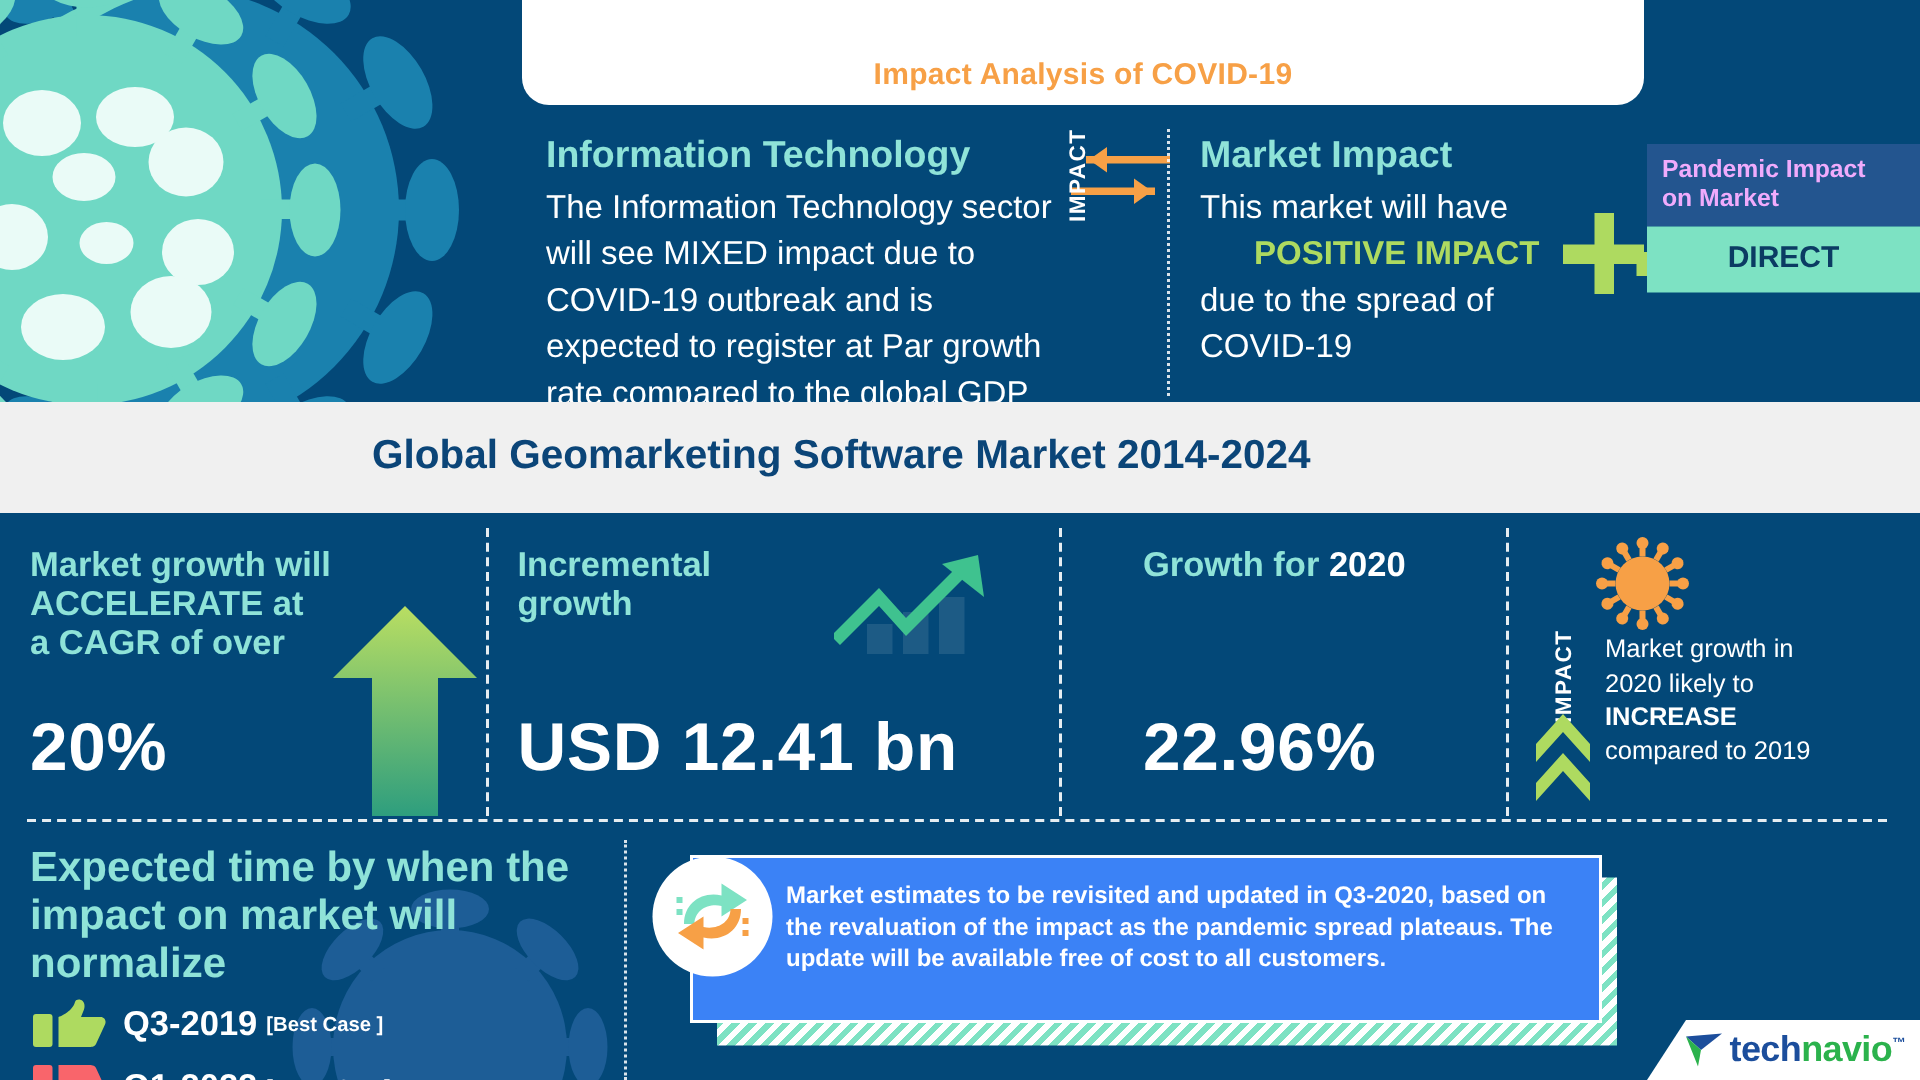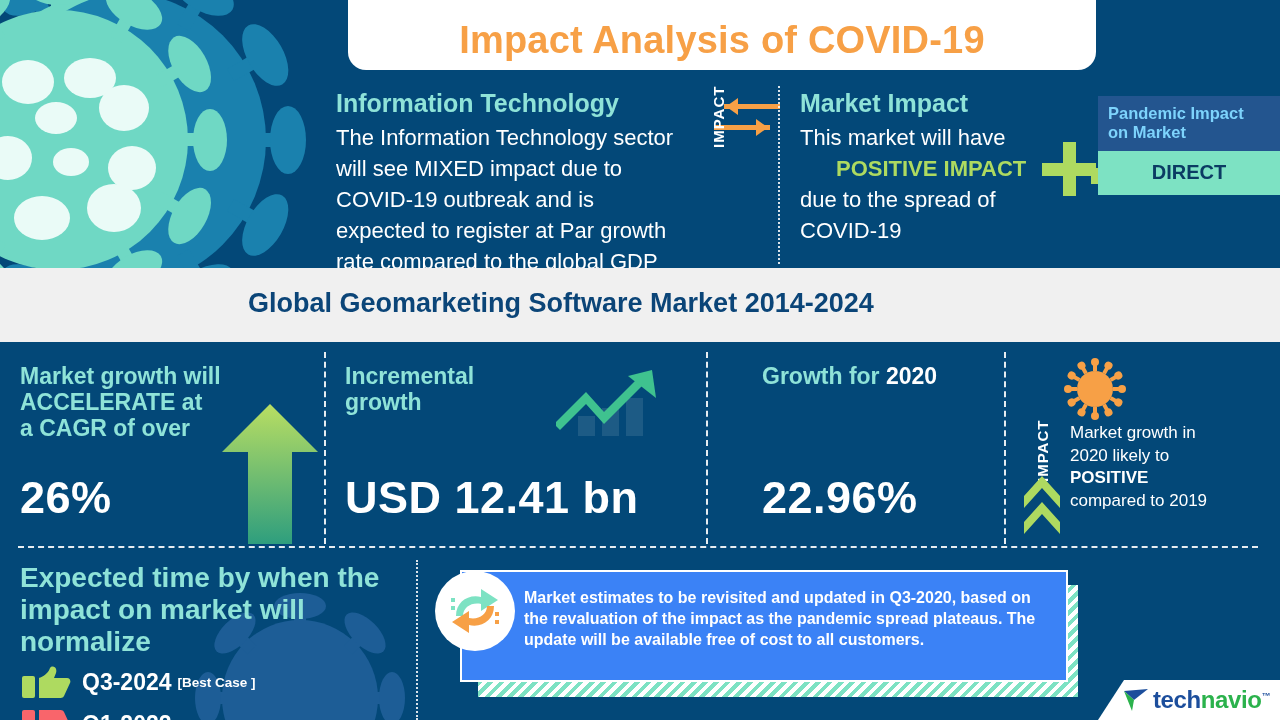--- a/index.html
+++ b/index.html
@@ -22,26 +22,26 @@
   .title-card {
     position: absolute; left: 348px; top: -18px;
     width: 748px; height: 88px;
     background: #ffffff;
     border-radius: 18px;
     display: flex; align-items: flex-end; justify-content: center;
     padding-bottom: 8px;
   }
   .title-card h1 {
     color: #F7A046;
-    font-size: 38px; font-weight: bold; letter-spacing: .2px;
+    font-size: 20px; font-weight: bold; letter-spacing: .2px;
   }
 
   
   .info-row { position: absolute; left: 0; top: 80px; width: 1280px; height: 190px; }
-  .col-it { position: absolute; left: 336px; top: 10px; width: 345px; }
+  .col-it { position: absolute; left: 364px; top: 10px; width: 345px; }
   .col-mi { position: absolute; left: 800px; top: 10px; width: 270px; }
   .sec-head { font-size: 25px; font-weight: bold; color: #8FE3D8; margin-bottom: 4px; line-height: 1.1; }
   .sec-body { font-size: 22px; color: #ffffff; line-height: 1.42; }
   .hl-green { color: #AEDA60; font-weight: bold; margin-left: 36px; }
 
   .impact-axis { position: absolute; left: 700px; top: 96px; width: 90px; height: 175px; }
   .arrow-pair { position: absolute; left: 12px; top: 0px; width: 70px; height: 44px; }
   .impact-vert {
     position: absolute; left: 10px; top: 52px;
     transform: rotate(-90deg); transform-origin: left top;
@@ -50,21 +50,21 @@
   }
   .dash-v-top {
     position: absolute; left: 778px; top: 86px;
     width: 0; height: 178px;
     border-left: 2px dotted #ffffff; opacity: .85;
   }
 
   
   .pandemic-box { position: absolute; left: 1098px; top: 96px; width: 182px; }
   .pandemic-head {
-    background: #23558F; color: #7dd3fc; font-size: 16.5px; font-weight: bold;
+    background: #23558F; color: #f0abfc; font-size: 16.5px; font-weight: bold;
     padding: 8px 18px 9px 10px; line-height: 1.15;
   }
   .pandemic-body {
     background: #7DE2C3; color: #0B3B63; font-size: 20px; font-weight: bold;
     text-align: center; padding: 10px 0 11px 0;
   }
   .pandemic-tab { position: absolute; left: 1091px; top: 168px; width: 8px; height: 16px; background: #AEDA60; }
 
   
   .grey-band {
@@ -353,21 +353,21 @@
   </div>
 
   <div class="stats-row">
 
     <div class="stat s1">
       <div class="stat-label">
         <span>Market growth will</span><br>
         <span>ACCELERATE at</span><br>
         <span>a CAGR of over</span>
       </div>
-      <div class="stat-value">26%</div>
+      <div class="stat-value">20%</div>
     </div>
 
     <div class="stat s2">
       <div class="stat-label">
         <span>Incremental</span><br>
         <span>growth</span>
       </div>
       <div class="stat-value">USD 12.41 bn</div>
     </div>
 
@@ -469,36 +469,36 @@
     <svg class="chevrons" viewBox="0 0 36 62">
       <g fill="#AEDA60">
         <path d="M18 2 L36 22 L36 34 L18 14 L0 34 L0 22 Z"></path>
         <path d="M18 28 L36 48 L36 60 L18 40 L0 60 L0 48 Z"></path>
       </g>
     </svg>
 
     <div class="impact-right-text">
       <span>Market growth in</span><br>
       <span>2020 likely to</span><br>
-      <b>POSITIVE</b><br>
+      <b>INCREASE</b><br>
       <span>compared to 2019</span>
     </div>
   </div>
 
   <div class="expect">
     <h3>Expected time by when the impact on market will normalize</h3>
 
     <div class="case-row">
       <svg class="case-icon" viewBox="0 0 52 34">
         <g fill="#AEDA60">
           <rect x="2" y="10" width="13" height="22" rx="2"></rect>
           <path d="M19 32 L19 12 C19 12 28 9 30 2 C31 -1 38 0 36 7 L34 12 L47 12 C50 12 51 15 50 17 L44 30 C43 32 41 32 39 32 Z"></path>
         </g>
       </svg>
-      <span class="case-q">Q3-2024</span>
+      <span class="case-q">Q3-2019</span>
       <span class="case-tag">[Best Case ]</span>
     </div>
 
     <div class="case-row">
       <svg class="case-icon" viewBox="0 0 52 34">
         <g fill="#F9656B">
           <rect x="2" y="2" width="13" height="22" rx="2"></rect>
           <path d="M19 2 L19 22 C19 22 28 25 30 32 C31 35 38 34 36 27 L34 22 L47 22 C50 22 51 19 50 17 L44 4 C43 2 41 2 39 2 Z"></path>
         </g>
       </svg>

